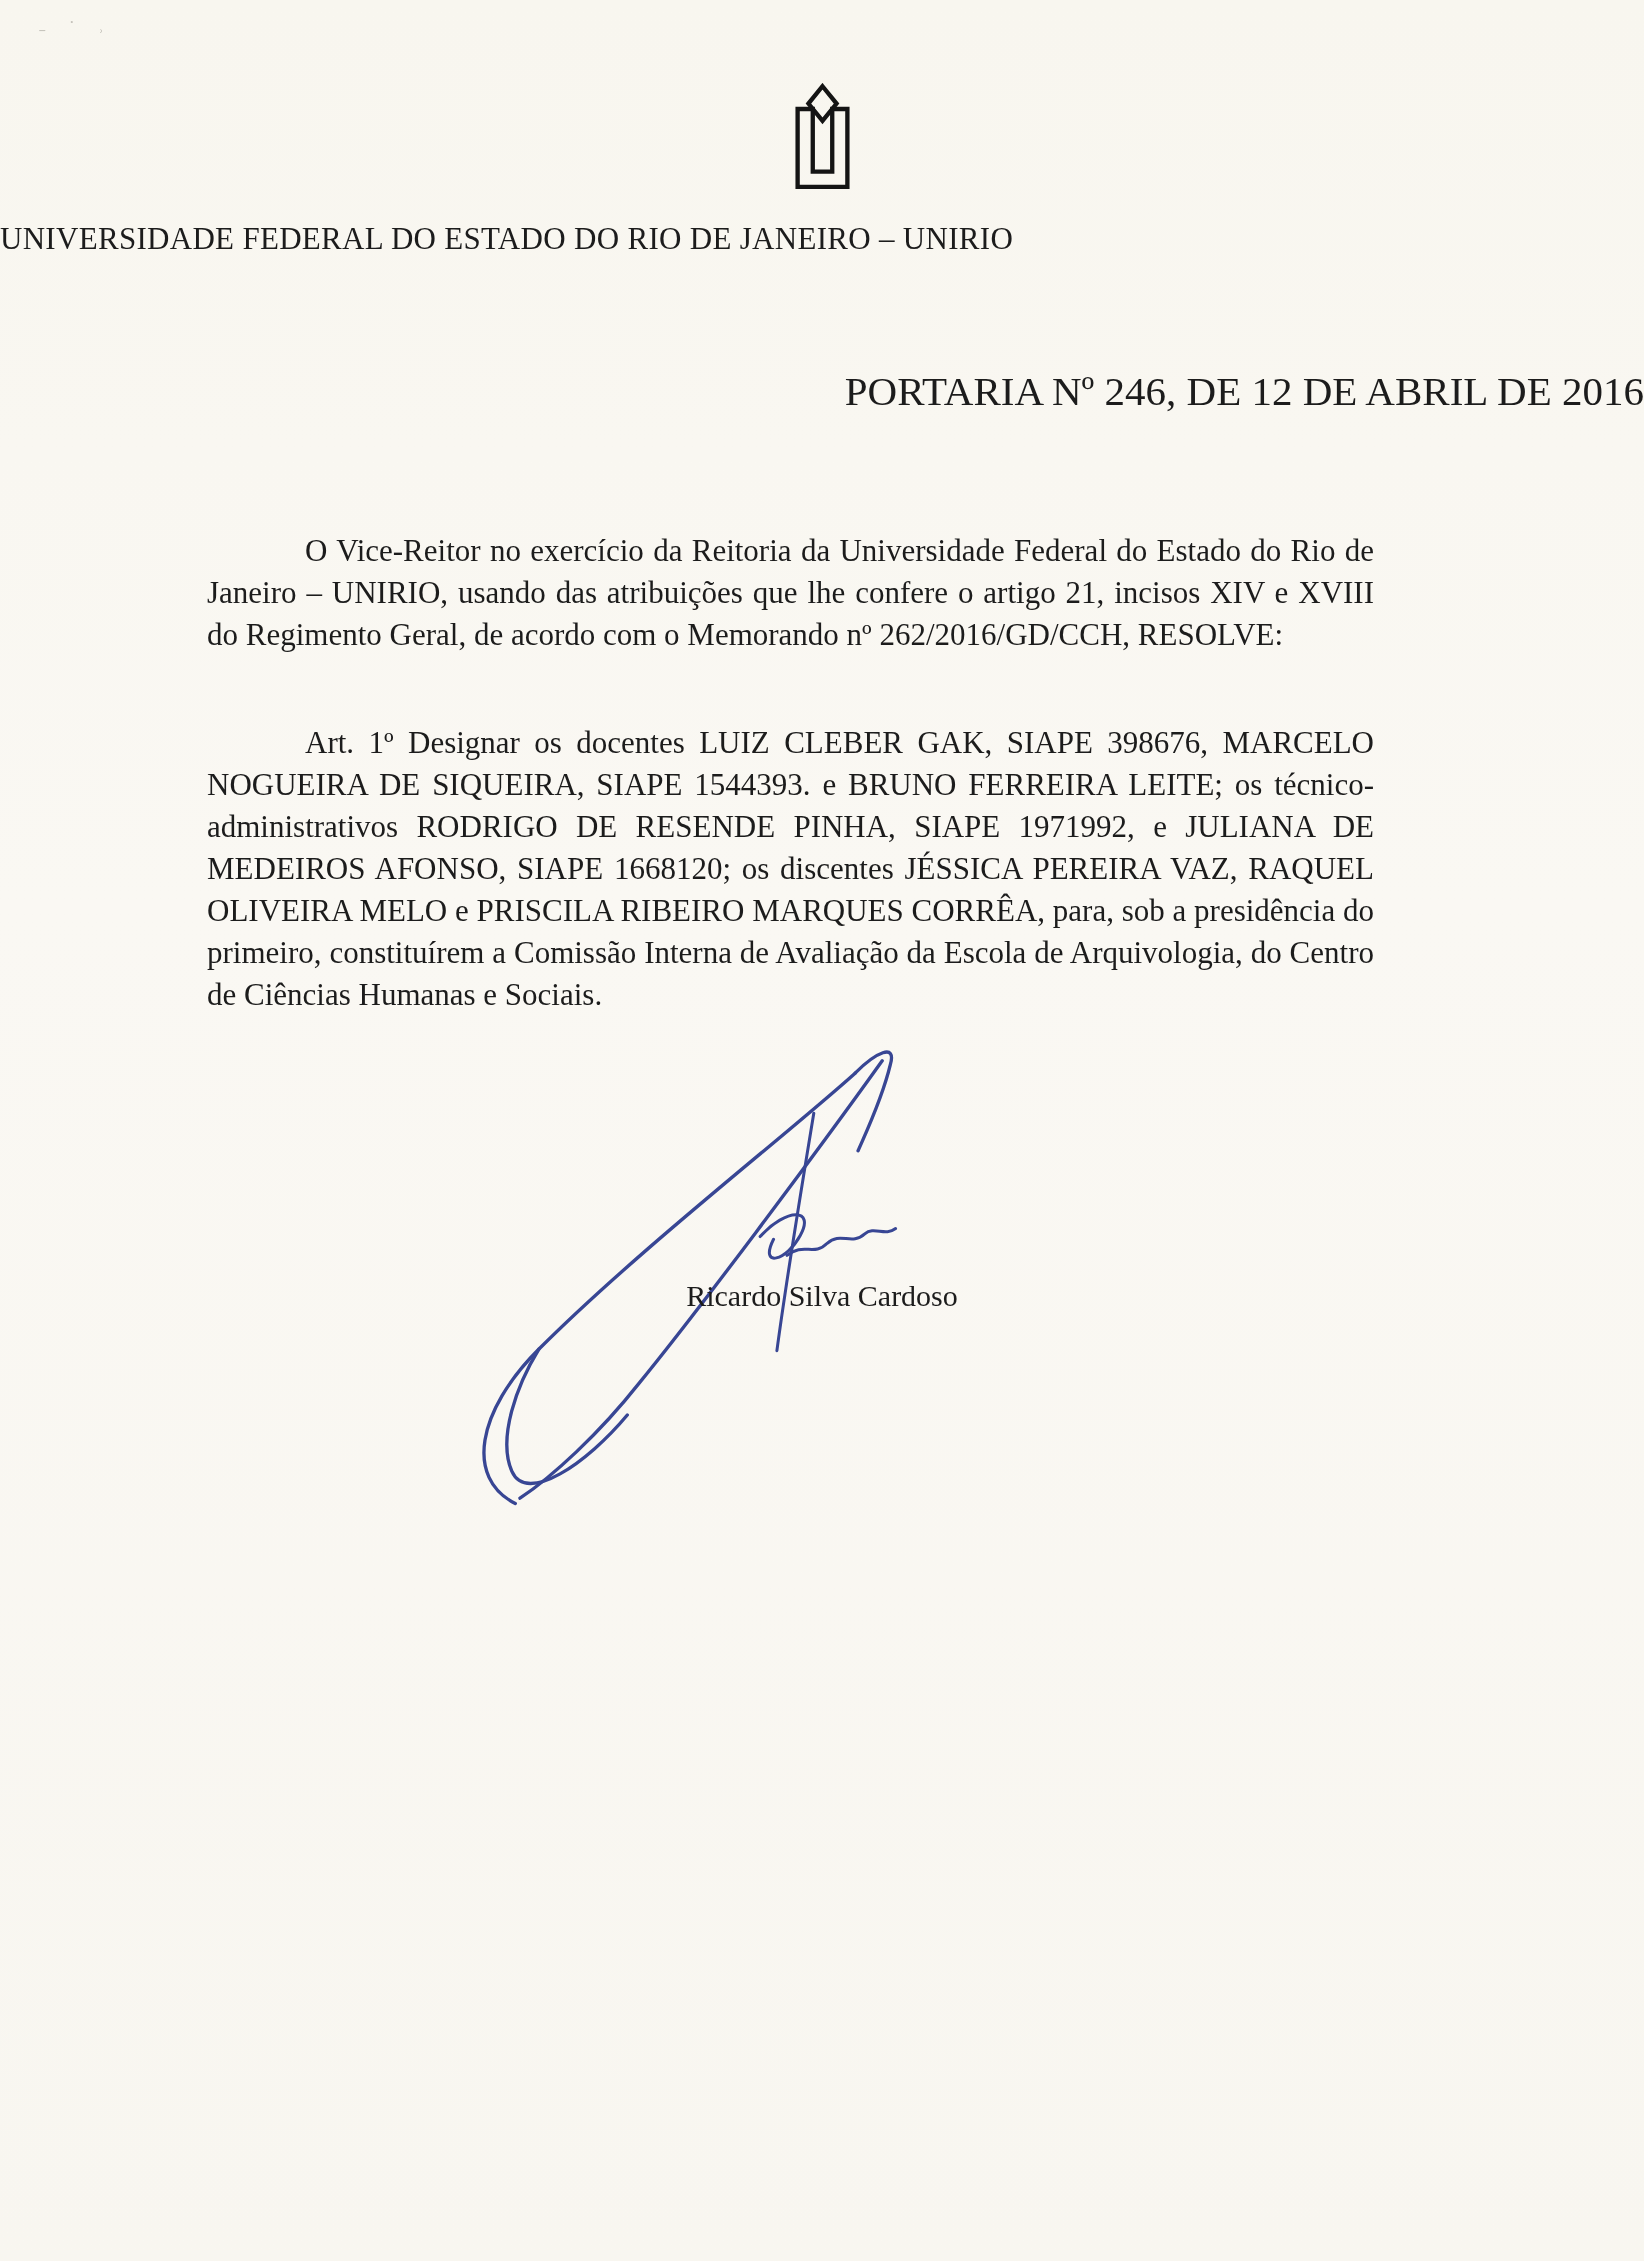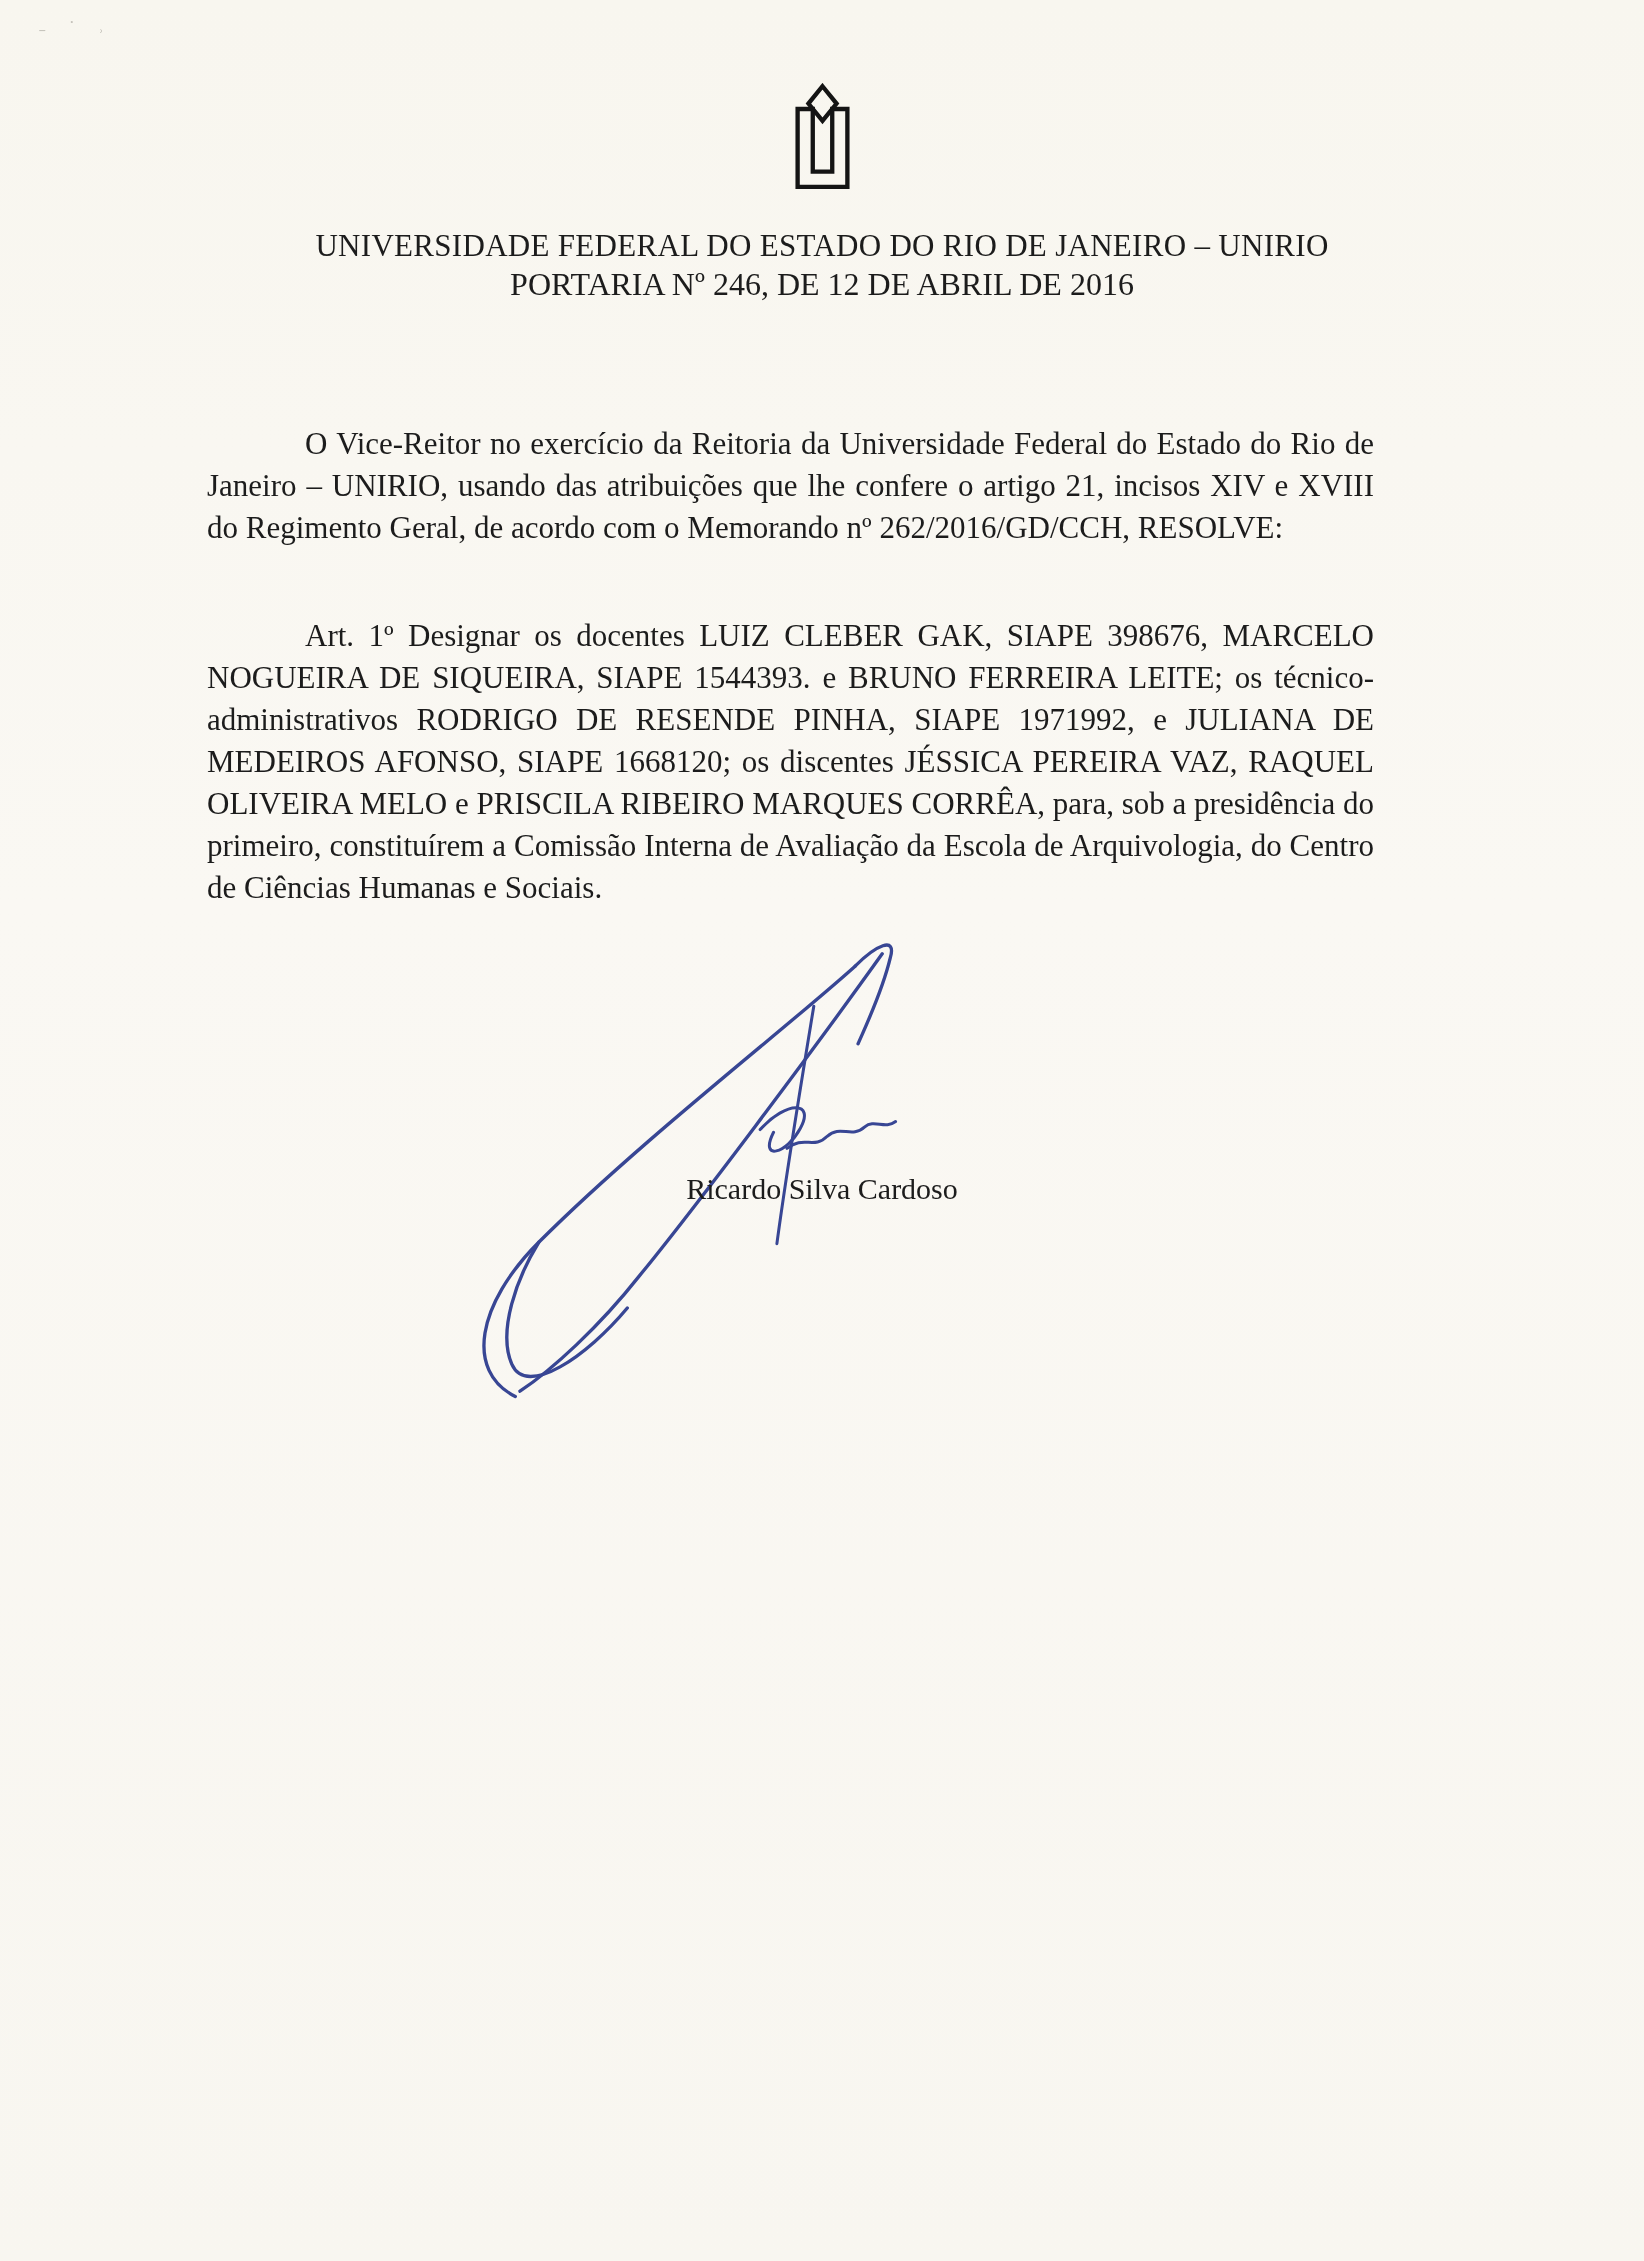--- a/index.html
+++ b/index.html
@@ -29,29 +29,30 @@
   .logo-wrap {
     padding-top: 83px;
     display: flex;
     justify-content: center;
   }
   .logo-wrap svg {
     width: 111px;
     height: 119px;
   }
   .institution {
-    margin-top: 25px;
-    text-align: center;
+    margin-top: 18px;
+    text-align: left;
     font-size: 31px;
     line-height: 38px;
     letter-spacing: 0.3px;
   }
   .doc-title {
-    text-align: center;
-    font-size: 32px;
+    margin-top: 114px;
+    text-align: right;
+    font-size: 41px;
     line-height: 38px;
   }
   .body-text {
     width: 1167px;
     margin-left: 207px;
   }
   .para {
     font-size: 31px;
     line-height: 42px;
     text-align: justify;

